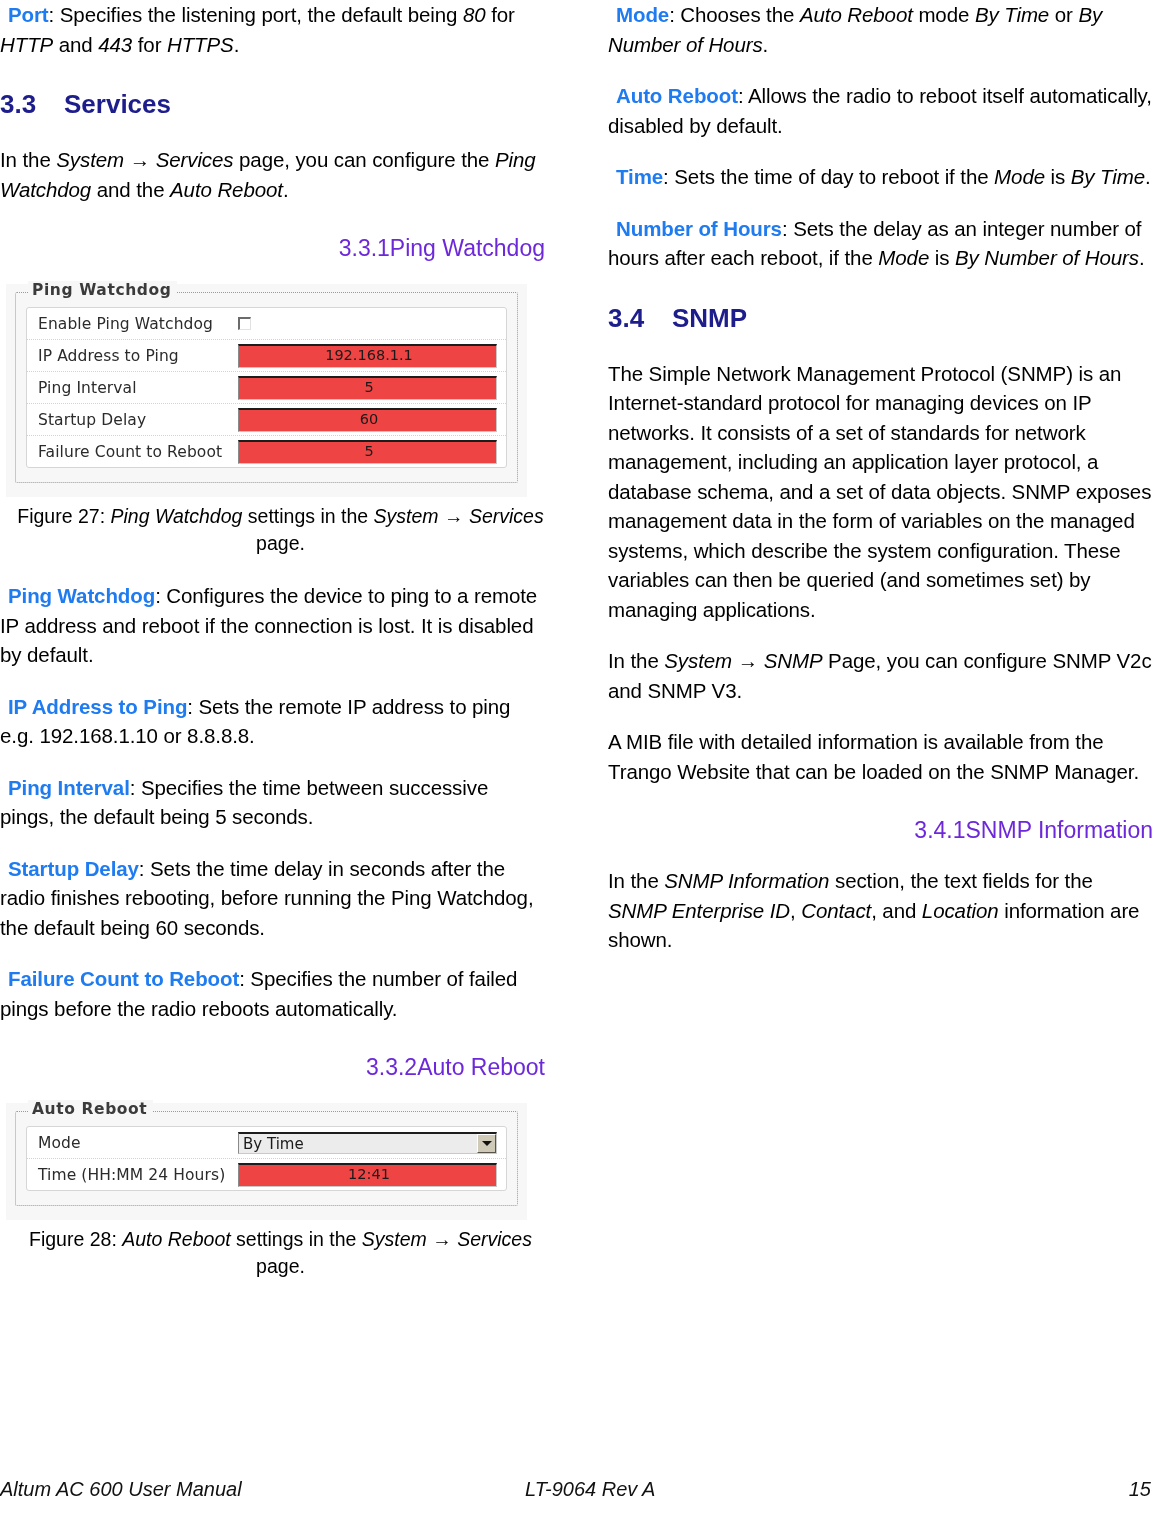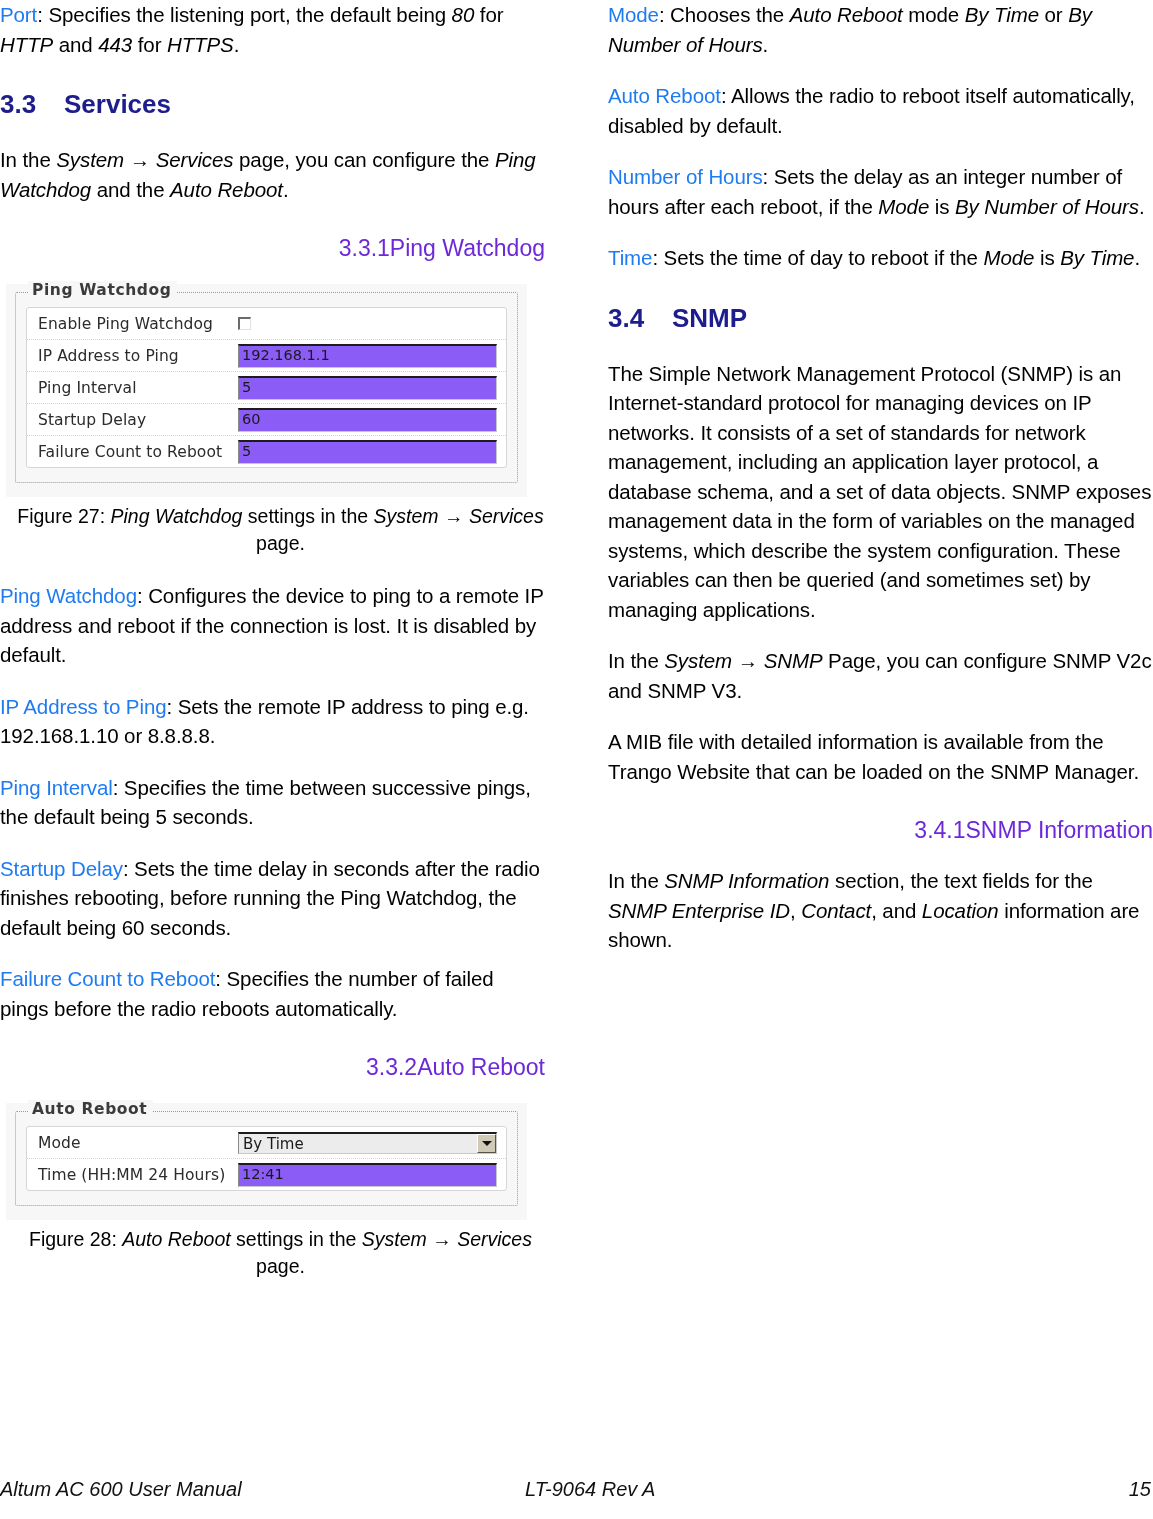--- a/index.html
+++ b/index.html
@@ -31,21 +31,22 @@
 
   p.body {
     font-size: 20.5px;
     line-height: 29.5px;
     margin: 0 0 22px 0;
     text-align: left;
     letter-spacing: -0.1px;
   }
   .term {
     color: #1f7bf0;
-    font-weight: normal;
+    font-weight: bold;
+    padding-left: 8px;
   }
   i, .it { font-style: italic; }
   .arrow { font-style: normal; font-weight: bold; }
 
   h2.sec {
     font-size: 26px;
     font-weight: bold;
     color: #1d1d8c;
     margin: 30px 0 26px 0;
     line-height: 30px;
@@ -127,33 +128,34 @@
     border-top: 2px solid #6b6b6b;
     border-left: 2px solid #6b6b6b;
     border-right: 1px solid #e2e2e2;
     border-bottom: 1px solid #e2e2e2;
     box-sizing: border-box;
   }
 
   .txt {
     height: 24px;
     flex: 1 1 auto;
-    background: #8b5cf6;
+    background: #ef4444;
     border-top: 2px solid #1c1c1c;
     border-left: 1px solid #8a8a8a;
     border-right: 1px solid #c9c9c9;
     border-bottom: 1px solid #c9c9c9;
     box-sizing: border-box;
     font-size: 14.5px;
     line-height: 16px;
     color: #1a1a1a;
     padding: 1px 0 0 3px;
     font-family: "DejaVu Sans", sans-serif;
     overflow: hidden;
     white-space: nowrap;
+    text-align: center;
   }
 
   .sel {
     height: 22px;
     flex: 1 1 auto;
     display: flex;
     align-items: stretch;
     background: #ececec;
     border-top: 2px solid #1c1c1c;
     border-left: 1px solid #8a8a8a;
@@ -310,23 +312,23 @@
     <p class="caption"><span>Figure 28: </span><i>Auto Reboot</i><span> settings in the </span><i>System</i><span class="arrow"> → </span><i>Services</i><span> page.</span></p>
 
   </div>
 
   <div class="col col-right">
 
     <p class="body"><span class="term">Mode</span><span>: Chooses the </span><i>Auto Reboot</i><span> mode </span><i>By Time</i><span> or </span><i>By Number of Hours</i><span>.</span></p>
 
     <p class="body"><span class="term">Auto Reboot</span><span>: Allows the radio to reboot itself automatically, disabled by default.</span></p>
 
+    <p class="body"><span class="term">Time</span><span>: Sets the time of day to reboot if the </span><i>Mode</i><span> is </span><i>By Time</i><span>.</span></p>
+
     <p class="body"><span class="term">Number of Hours</span><span>: Sets the delay as an integer number of hours after each reboot, if the </span><i>Mode</i><span> is </span><i>By Number of Hours</i><span>.</span></p>
-
-    <p class="body"><span class="term">Time</span><span>: Sets the time of day to reboot if the </span><i>Mode</i><span> is </span><i>By Time</i><span>.</span></p>
 
     <h2 class="sec"><span class="num">3.4</span><span>SNMP</span></h2>
 
     <p class="body">The Simple Network Management Protocol (SNMP) is an Internet-standard protocol for managing devices on IP networks. It consists of a set of standards for network management, including an application layer protocol, a database schema, and a set of data objects. SNMP exposes management data in the form of variables on the managed systems, which describe the system configuration. These variables can then be queried (and sometimes set) by managing applications.</p>
 
     <p class="body"><span>In the </span><i>System</i><span class="arrow"> → </span><i>SNMP</i><span> Page, you can configure SNMP V2c and SNMP V3.</span></p>
 
     <p class="body">A MIB file with detailed information is available from the Trango Website that can be loaded on the SNMP Manager.</p>
 
     <h3 class="sub"><span class="num">3.4.1</span><span>SNMP Information</span></h3>

